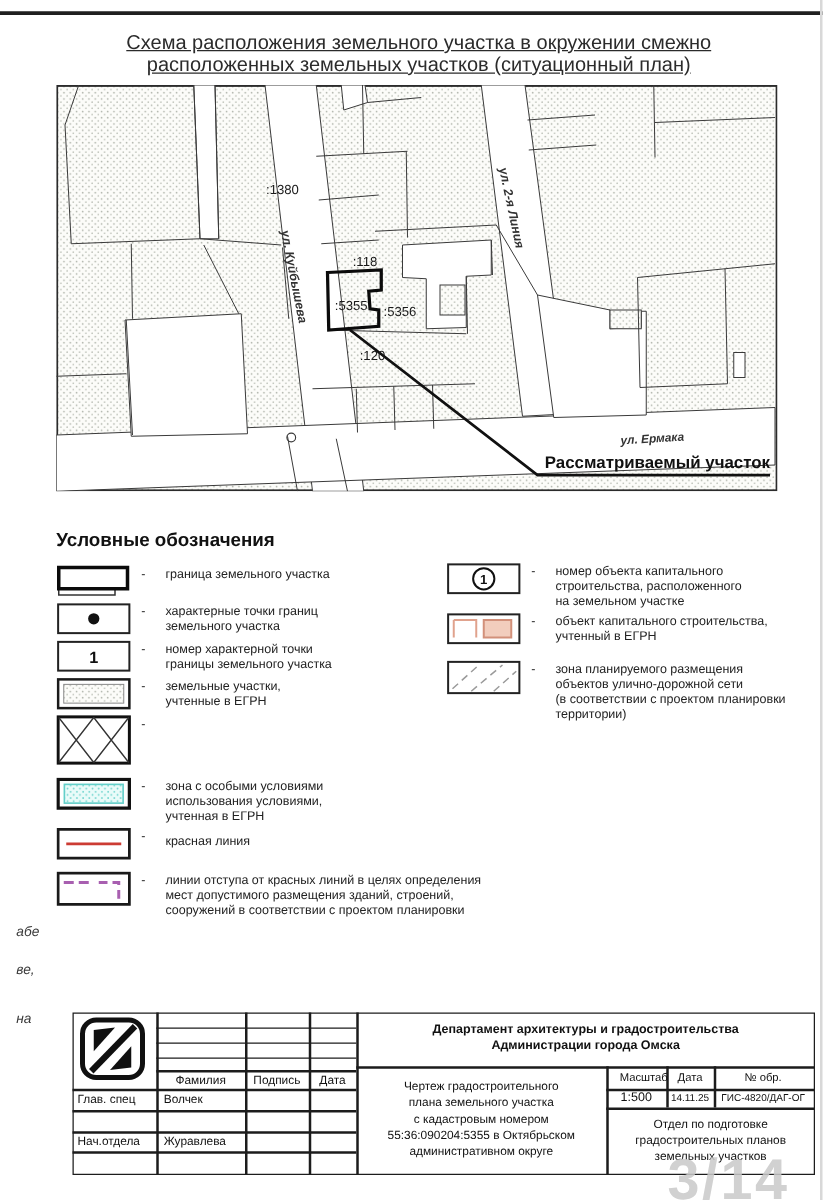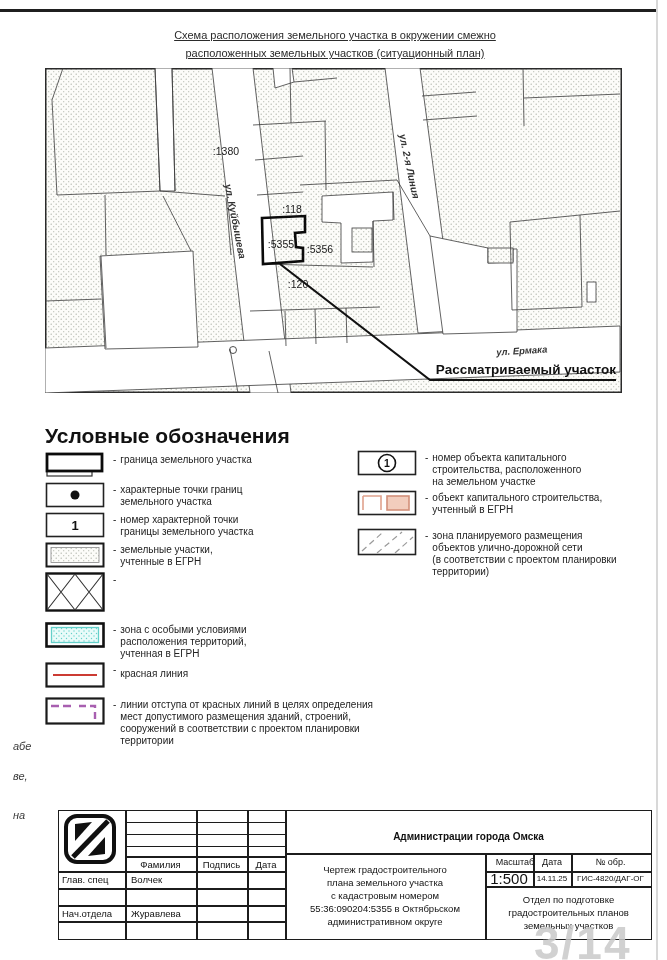--- a/index.html
+++ b/index.html
@@ -5,28 +5,28 @@
   html,body{margin:0;padding:0;}
   body{
     width:667px;height:960px;position:relative;overflow:hidden;
     background:#ffffff;font-family:"Liberation Sans",sans-serif;color:#222;
   }
   .abs{position:absolute;}
   
   .top-rule{left:0;top:9px;width:658px;height:3px;background:#1f1f1f;}
   .edge-rule{left:656px;top:0;width:2px;height:960px;background:#d8d8d8;}
   .doc-title{left:40px;top:26px;width:590px;text-align:center;
-    font-size:11px;line-height:18px;color:#2b2b2b;}
+    font-size:16px;line-height:18px;color:#2b2b2b;}
   .doc-title span{text-decoration:underline;}
   
-  .legend-title{left:45px;top:424px;font-size:21px;font-weight:bold;color:#111;}
+  .legend-title{left:45px;top:424px;font-size:15px;font-weight:bold;color:#111;}
   .li{position:absolute;display:flex;align-items:flex-start;}
   .li .sym{flex:0 0 auto;}
   .li .dash{font-size:10px;line-height:12px;margin:2px 4px 0 8px;color:#222;}
-  .li .txt{font-size:10px;line-height:12px;margin-top:2px;color:#222;}
+  .li .txt{font-size:10px;line-height:12px;margin-top:2px;color:#222;margin-left:12px;}
   .li .txt span{display:block;}
   .frag{font-style:italic;font-size:11px;color:#3a3a3a;margin-left:11px;}
   
   .tb-line{background:#1c1c1c;position:absolute;}
   .tb-text{position:absolute;font-size:9.5px;color:#111;display:flex;align-items:center;}
   .tb-center{justify-content:center;text-align:center;}
   .pageno{left:534px;top:916px;font-size:46px;color:#c9c9c9;letter-spacing:2px;font-weight:bold;opacity:.85;}
 </style>
 </head>
 <body>
@@ -163,21 +163,21 @@
 </div>
 
 <div class="li" style="left:45px;top:622px">
   <svg class="sym" width="60" height="26">
     <rect x="1.5" y="1.5" width="57" height="23" fill="#fff" stroke="#111" stroke-width="2.6"></rect>
     <rect x="6.5" y="5.5" width="47" height="15" fill="url(#cyandots)" stroke="#63cfc9" stroke-width="1.3"></rect>
   </svg>
   <span class="dash">-</span>
   <span class="txt">
     <span>зона с особыми условиями</span>
-    <span>расположения территорий,</span>
+    <span>использования условиями,</span>
     <span>учтенная в ЕГРН</span>
   </span>
 </div>
 
 <div class="li" style="left:45px;top:662px">
   <svg class="sym" width="60" height="26">
     <rect x="1.5" y="1.5" width="57" height="23" fill="#fff" stroke="#1a1a1a" stroke-width="2.2"></rect>
     <line x1="8" y1="13" x2="52" y2="13" stroke="#cc3b33" stroke-width="2.2"></line>
   </svg>
   <span class="dash">-</span>
@@ -190,21 +190,20 @@
   <svg class="sym" width="60" height="28">
     <rect x="1.5" y="1.5" width="57" height="25" fill="#fff" stroke="#1a1a1a" stroke-width="2.2"></rect>
     <path d="M6,9 L26,9" stroke="#a85fb0" stroke-width="2.4" stroke-dasharray="8,4" fill="none"></path>
     <path d="M34,9 L50,9 L50,22" stroke="#a85fb0" stroke-width="2.4" stroke-dasharray="7,4" fill="none"></path>
   </svg>
   <span class="dash">-</span>
   <span class="txt">
     <span>линии отступа от красных линий в целях определения</span>
     <span>мест допустимого размещения зданий, строений,</span>
     <span>сооружений в соответствии с проектом планировки</span>
-    <span>территории</span>
   </span>
 </div>
 
 <div class="li" style="left:357px;top:450px">
   <svg class="sym" width="60" height="26">
     <rect x="1.5" y="1.5" width="57" height="23" fill="#fff" stroke="#222" stroke-width="1.6"></rect>
     <circle cx="30" cy="13" r="8.5" fill="none" stroke="#111" stroke-width="1.6"></circle>
     <text x="30" y="17" text-anchor="middle" font-size="10.5" font-weight="bold" fill="#111" font-family="Liberation Sans, sans-serif">1</text>
   </svg>
   <span class="dash">-</span>
@@ -278,37 +277,37 @@
 <div class="tb-text tb-center" style="left:125px;top:857px;width:71px;height:14px">Фамилия</div>
 <div class="tb-text tb-center" style="left:196px;top:857px;width:51px;height:14px">Подпись</div>
 <div class="tb-text tb-center" style="left:247px;top:857px;width:38px;height:14px">Дата</div>
 
 <div class="tb-text" style="left:62px;top:872px;width:62px;height:15px">Глав. спец</div>
 <div class="tb-text" style="left:131px;top:872px;width:64px;height:15px">Волчек</div>
 <div class="tb-text" style="left:62px;top:906px;width:62px;height:15px">Нач.отдела</div>
 <div class="tb-text" style="left:131px;top:906px;width:64px;height:15px">Журавлева</div>
 
 <div class="abs" style="left:287px;top:817px;width:363px;text-align:center;font-size:10px;font-weight:bold;line-height:13px;color:#111">
-  <br>
+  <span>Департамент архитектуры и градостроительства</span><br>
   <span>Администрации города Омска</span>
 </div>
 
 <div class="abs" style="left:287px;top:863px;width:196px;text-align:center;font-size:9.5px;line-height:13px;color:#111">
   <span>Чертеж градостроительного</span><br>
   <span>плана земельного участка</span><br>
   <span>с кадастровым номером</span><br>
   <span>55:36:090204:5355 в Октябрьском</span><br>
   <span>административном округе</span>
 </div>
 
 <div class="tb-text tb-center" style="left:485px;top:854px;width:60px;height:15px;font-size:9px">Масштаб</div>
 <div class="tb-text tb-center" style="left:533px;top:854px;width:38px;height:15px;font-size:9px">Дата</div>
 <div class="tb-text tb-center" style="left:571px;top:854px;width:79px;height:15px;font-size:9px">№ обр.</div>
 
-<div class="tb-text tb-center" style="left:485px;top:872px;width:48px;height:13px;font-size:15px">1:500</div>
+<div class="tb-text tb-center" style="left:485px;top:872px;width:48px;height:13px;font-size:10px">1:500</div>
 <div class="tb-text tb-center" style="left:533px;top:872px;width:38px;height:13px;font-size:8px">14.11.25</div>
 <div class="tb-text tb-center" style="left:571px;top:872px;width:79px;height:13px;font-size:8px">ГИС-4820/ДАГ-ОГ</div>
 
 <div class="abs" style="left:487px;top:893px;width:163px;text-align:center;font-size:9.5px;line-height:13px;color:#111">
   <span>Отдел по подготовке</span><br>
   <span>градостроительных планов</span><br>
   <span>земельных участков</span>
 </div>
 
 <div class="abs pageno">3/14</div>

